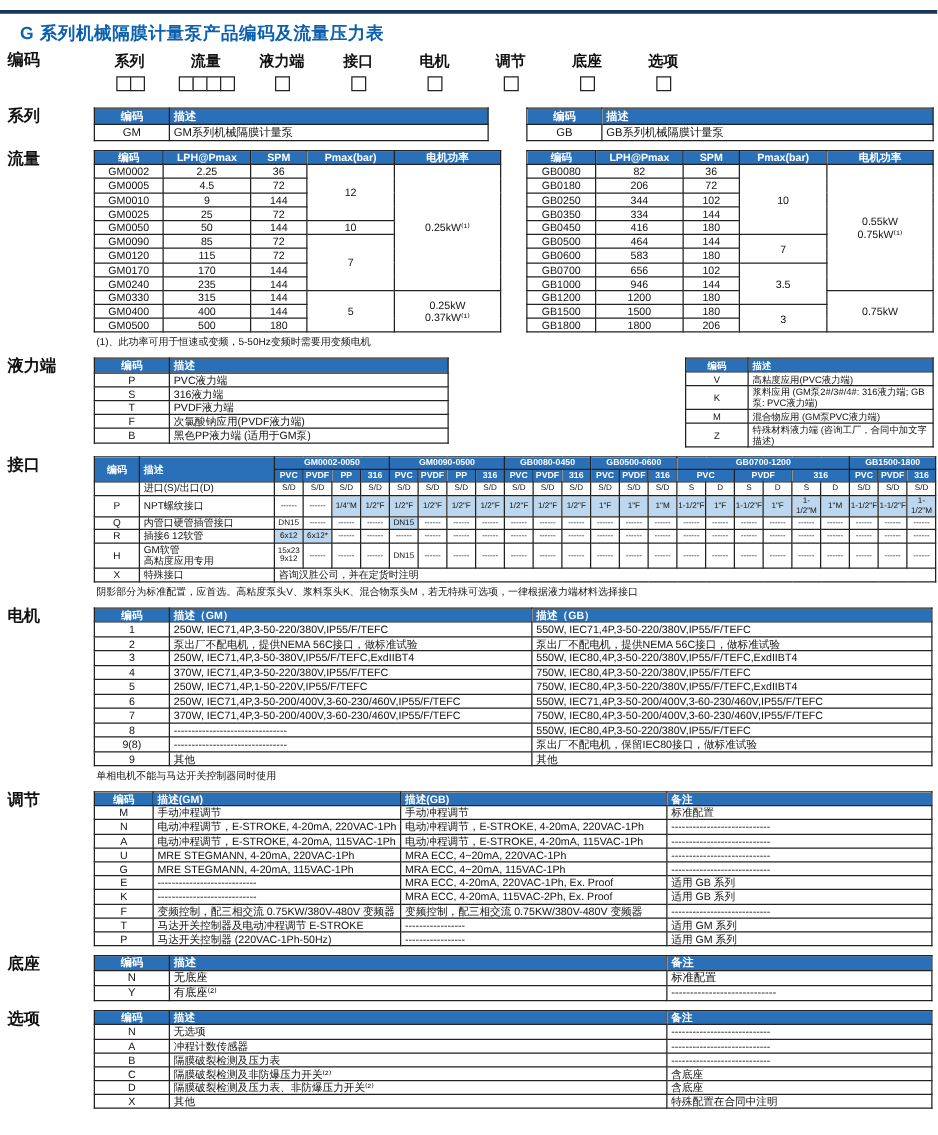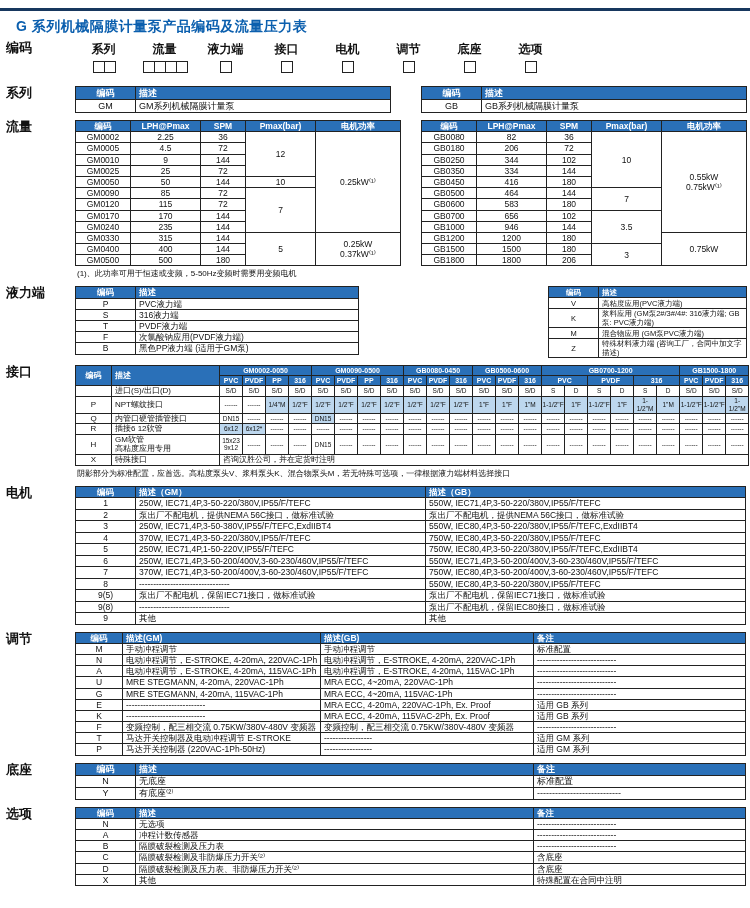--- a/index.html
+++ b/index.html
@@ -631,36 +631,32 @@
               <td>7</td>
               <td class="lt">370W, IEC71,4P,3-50-200/400V,3-60-230/460V,IP55/F/TEFC</td>
               <td class="lt">750W, IEC80,4P,3-50-200/400V,3-60-230/460V,IP55/F/TEFC</td>
             </tr>
             <tr>
               <td>8</td>
               <td class="lt">--------------------------------</td>
               <td class="lt">550W, IEC80,4P,3-50-220/380V,IP55/F/TEFC</td>
             </tr>
             <tr>
-              <td>9(5)</td>
-              <td class="lt">泵出厂不配电机，保留IEC71接口，做标准试验</td>
-              <td class="lt">泵出厂不配电机，保留IEC71接口，做标准试验</td>
-            </tr>
-            <tr>
               <td>9(8)</td>
               <td class="lt">--------------------------------</td>
               <td class="lt">泵出厂不配电机，保留IEC80接口，做标准试验</td>
             </tr>
             <tr>
               <td>9</td>
               <td class="lt">其他</td>
               <td class="lt">其他</td>
             </tr>
           </tbody>
         </table>
+      <div class="note">单相电机不能与马达开关控制器同时使用</div>
     </div>
   </div>
 
   <div class="section">
     <div class="sec-label">调节</div>
     <div class="sec-body">
       <table class="tbl t-adj" style="width:670px">
           <colgroup>
             <col style="width: 47px;">
             <col style="width: 198px;">

